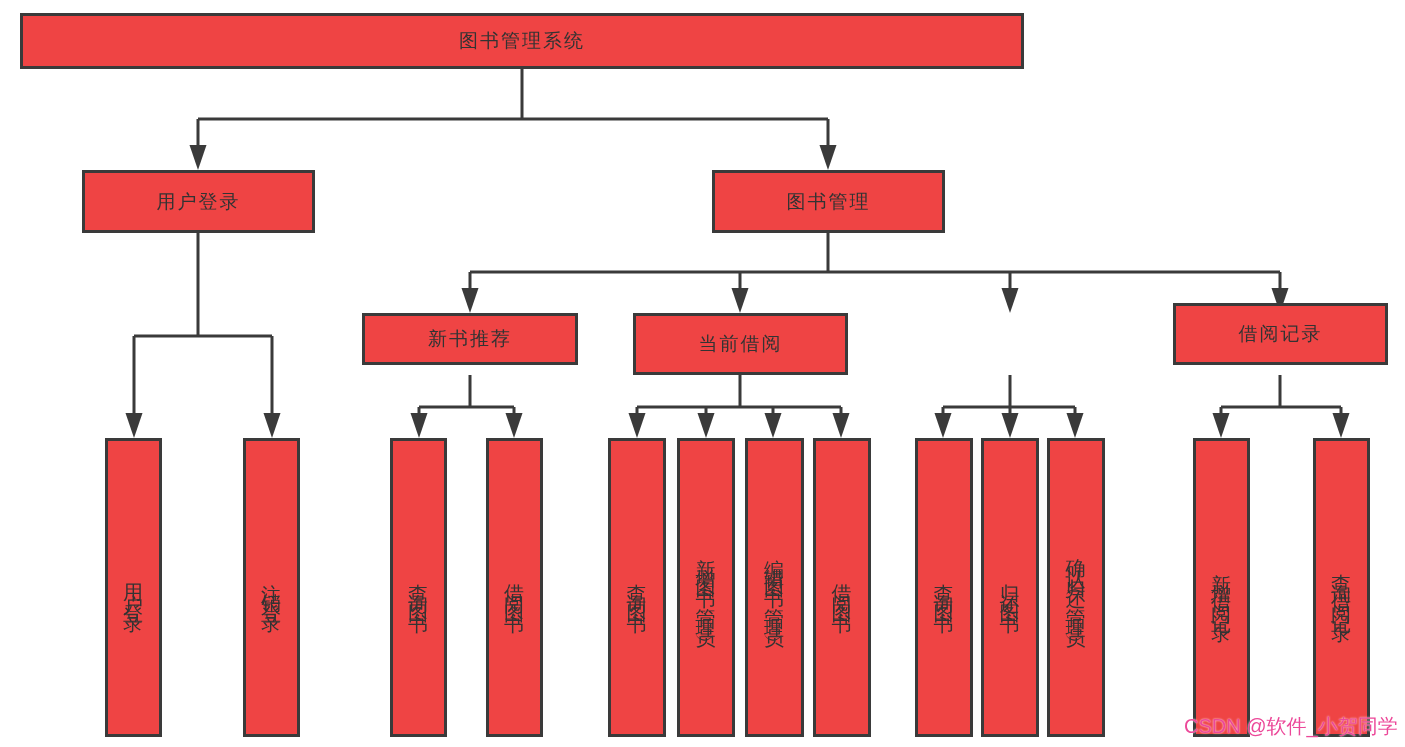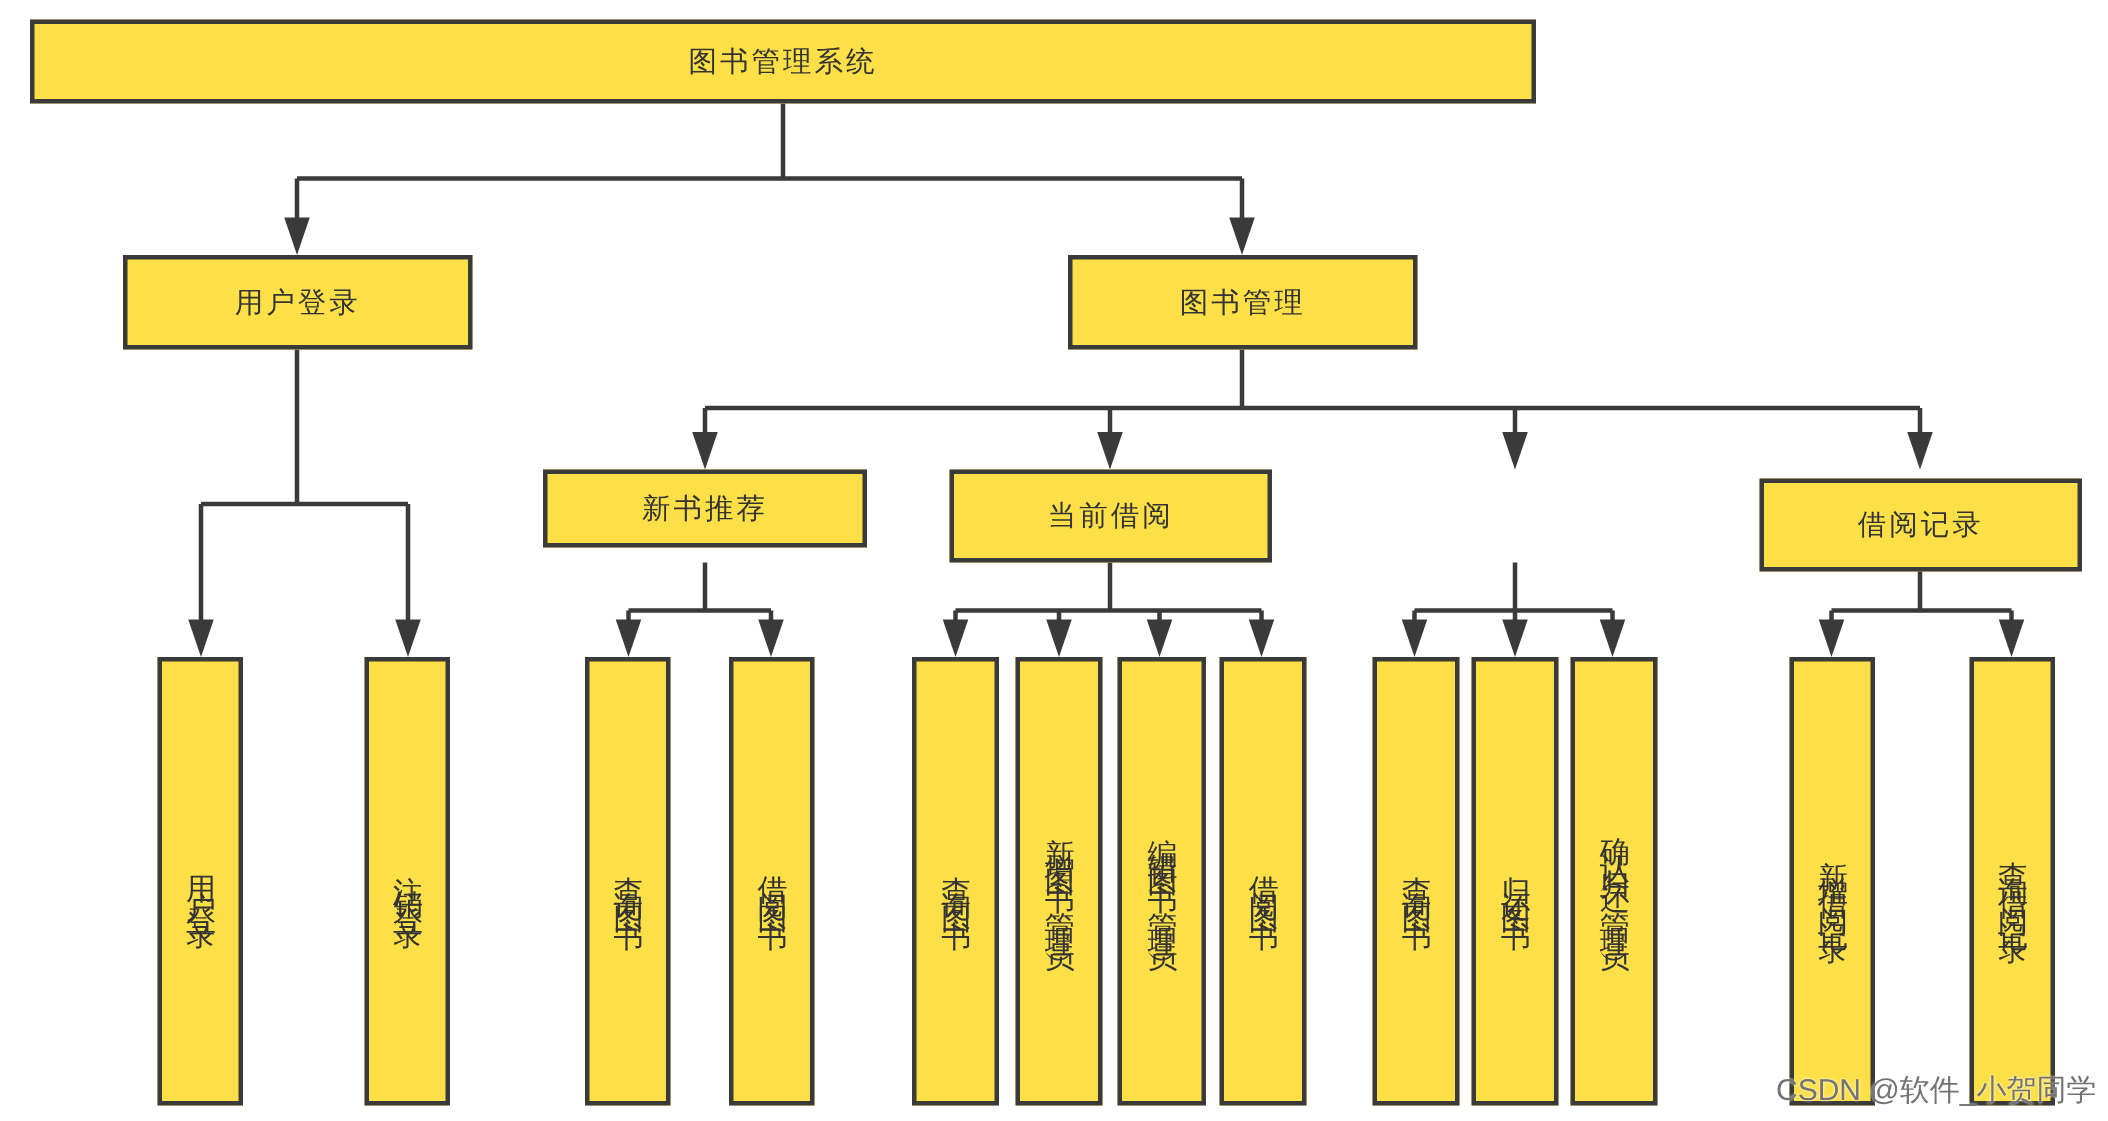--- a/index.html
+++ b/index.html
@@ -14,21 +14,21 @@
   #wires {
     position: absolute;
     left: 0; top: 0;
     width: 1405px; height: 747px;
     z-index: 0;
   }
   .node {
     position: absolute;
     box-sizing: border-box;
     border: 3px solid #3a3a3a;
-    background: #fde047;
+    background: #ef4444;
     display: flex;
     align-items: center;
     justify-content: center;
     color: #333333;
     font-size: 19px;
     z-index: 1;
   }
   .node .hlabel {
     letter-spacing: 2px;
     white-space: nowrap;
@@ -40,21 +40,21 @@
     line-height: 1;
     font-size: 20px;
     white-space: nowrap;
   }
   .watermark {
     position: absolute;
     left: 1184px;
     top: 713px;
     z-index: 5;
     font-size: 20px;
-    color: #737373;
+    color: #ec4899;
     text-shadow: 0 0 2px #ffffff;
     white-space: nowrap;
   }
 </style>
 </head>
 <body>
 
 <div id="canvas">
 
   <svg id="wires" viewBox="0 0 1405 747" aria-hidden="true">
@@ -99,21 +99,21 @@
   <div class="node" style="left:712px; top:170px; width:233px; height:63px;">
     <span class="hlabel">图书管理</span>
   </div>
 
   <div class="node" style="left:362px; top:313px; width:216px; height:52px;">
     <span class="hlabel">新书推荐</span>
   </div>
   <div class="node" style="left:633px; top:313px; width:215px; height:62px;">
     <span class="hlabel">当前借阅</span>
   </div>
-  <div class="node" style="left:1173px; top:319px; width:215px; height:62px;">
+  <div class="node" style="left:1173px; top:303px; width:215px; height:62px;">
     <span class="hlabel">借阅记录</span>
   </div>
 
   <div class="node" style="left:105px; top:438px; width:57px; height:299px;">
     <span class="vlabel">用户登录</span>
   </div>
   <div class="node" style="left:243px; top:438px; width:57px; height:299px;">
     <span class="vlabel">注销登录</span>
   </div>
 

